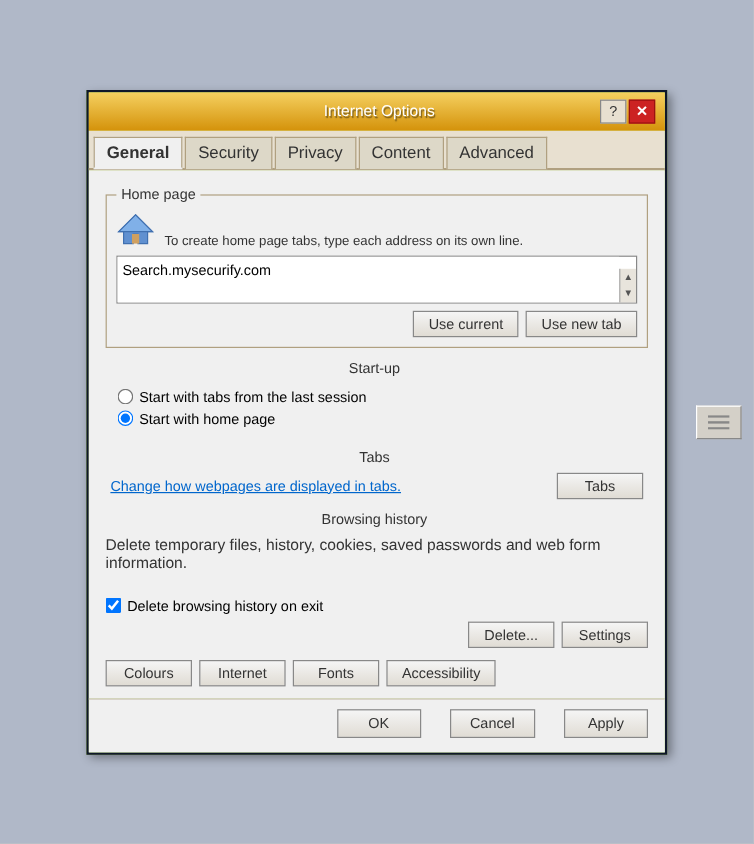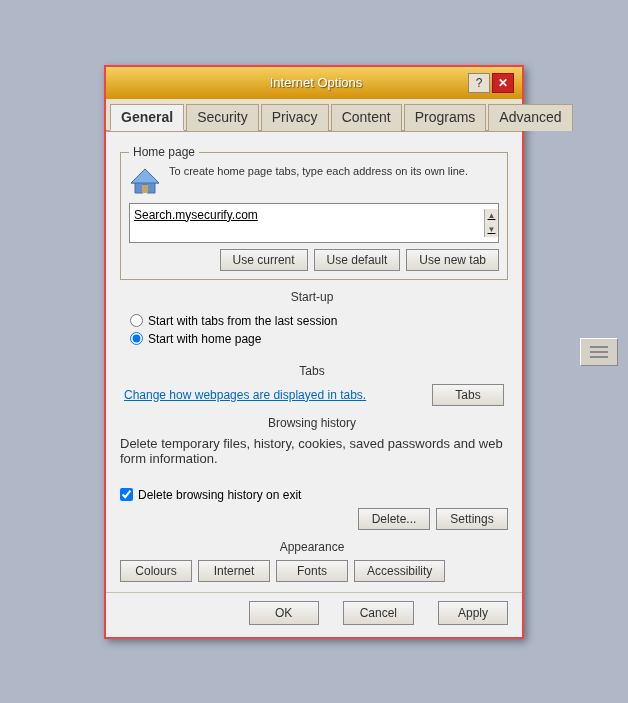--- a/index.html
+++ b/index.html
@@ -37,23 +37,23 @@
       border-top-color: #fff;
       border-left-color: #fff;
       display: flex;
       align-items: center;
       justify-content: center;
       cursor: pointer;
     }
 
     
     .dialog {
-      width: 420px;
+      width: 484px;
       background: #bef264;
-      border: 2px solid #ef4444;
+      border: 2px solid #0f172a;
       box-shadow: 3px 3px 8px rgba(0,0,0,0.4);
       position: relative;
     }
 
     
     .titlebar {
       background: linear-gradient(to bottom, #f5d060, #d4920a);
       padding: 6px 8px;
       display: flex;
       align-items: center;
@@ -155,31 +155,30 @@
       font-size: 12px;
       color: #333;
     }
 
     .homepage-desc {
       font-size: 11px;
       color: #333;
       margin-bottom: 6px;
       margin-top: 6px;
       display: flex;
-      align-items: flex-start;
+      align-items: flex-end;
       gap: 8px;
     }
 
     .homepage-textarea-wrap {
       display: flex;
-      align-items: center;
+      align-items: flex-end;
       border: 1px solid #888;
       background: #fff;
       margin-bottom: 6px;
-      text-decoration: underline;
     }
 
     .homepage-textarea {
       flex: 1;
       border: none;
       outline: none;
       font-size: 12px;
       padding: 4px;
       resize: none;
       font-family: inherit;
@@ -365,21 +364,20 @@
         <div class="titlebar-help">?</div>
         <div class="titlebar-close">✕</div>
       </div>
     </div>
 
     <div class="tabs-bar">
       <div class="tab active">General</div>
       <div class="tab">Security</div>
       <div class="tab">Privacy</div>
       <div class="tab">Content</div>
-      <div class="tab">Programs</div>
       <div class="tab">Advanced</div>
     </div>
 
     <div class="dialog-body">
 
       <div class="group-box">
         <span class="group-label">Home page</span>
         <div class="homepage-desc">
 
           <svg class="house-svg" viewBox="0 0 32 32">
@@ -392,21 +390,20 @@
         <div class="homepage-textarea-wrap">
           <textarea class="homepage-textarea" value="Search.mysecurify.com" style="">Search.mysecurify.com</textarea>
           <div class="textarea-scrollbar">
             <div class="scroll-arrow">▲</div>
             <div class="scroll-track"></div>
             <div class="scroll-arrow">▼</div>
           </div>
         </div>
         <div class="homepage-buttons">
           <button class="btn btn-small">Use current</button>
-          <button class="btn btn-small">Use default</button>
           <button class="btn btn-small">Use new tab</button>
         </div>
       </div>
 
       <div style="margin-bottom:10px;">
         <div class="section-divider">
           <span class="section-divider-label">Start-up</span>
           <div class="section-divider-line"></div>
         </div>
         <div class="radio-group">
@@ -445,24 +442,20 @@
           <input type="checkbox" checked="" style="">
           <span>Delete browsing history on exit</span>
         </div>
         <div class="history-buttons">
           <button class="btn">Delete...</button>
           <button class="btn">Settings</button>
         </div>
       </div>
 
       <div>
-        <div class="section-divider">
-          <span class="section-divider-label">Appearance</span>
-          <div class="section-divider-line"></div>
-        </div>
         <div class="appearance-buttons">
           <button class="btn">Colours</button>
           <button class="btn">Internet</button>
           <button class="btn">Fonts</button>
           <button class="btn">Accessibility</button>
         </div>
       </div>
 
     </div>
 

